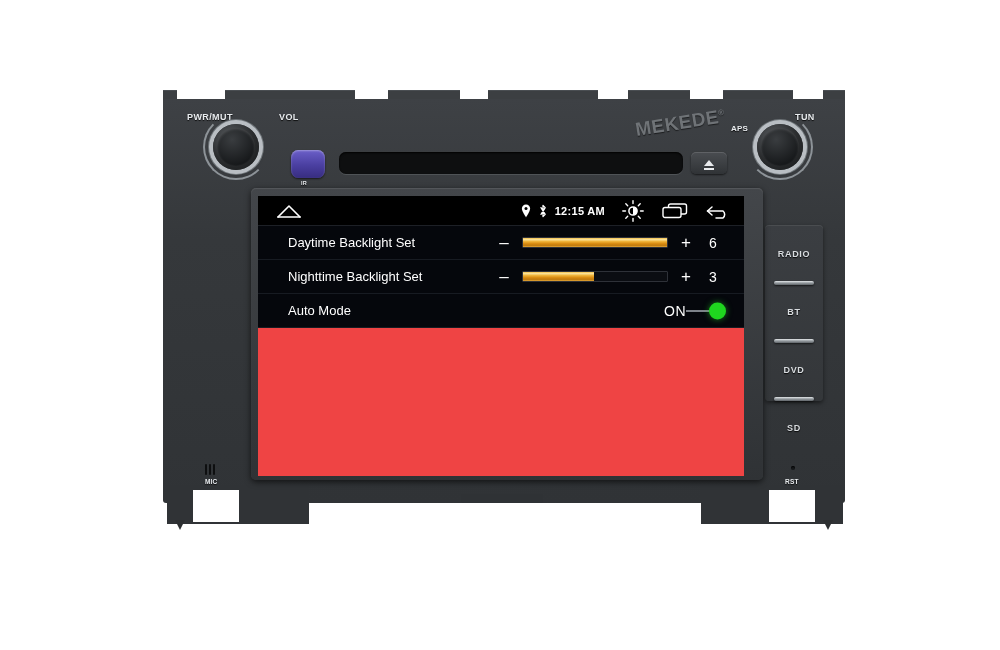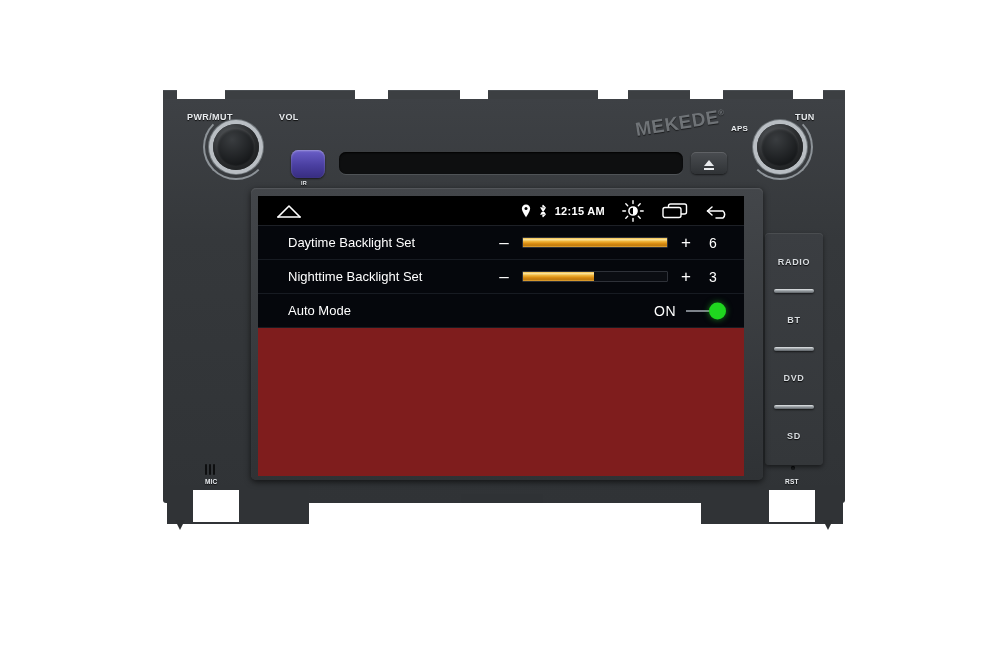--- a/index.html
+++ b/index.html
@@ -186,21 +186,21 @@
   .screen-bezel {
     position: absolute;
     background: linear-gradient(180deg, #43464a 0%, #2f3235 100%);
     border-radius: 5px;
     box-shadow: inset 0 1px 1px rgba(255,255,255,.1), 0 2px 6px rgba(0,0,0,.65);
   }
   #screen {
     position: absolute;
     left: 258px; top: 196px;
     width: 486px; height: 280px;
-    background: #7f1d1d;
+    background: #ef4444;
     overflow: hidden;
   }
 
   
   .statusbar {
     position: relative;
     height: 30px;
     background: #000000;
     display: flex; align-items: center;
     padding: 0 12px 0 18px;
@@ -254,21 +254,20 @@
       #f3c04a 0%, #fbe39a 18%, #f0b43a 38%,
       #d98c12 62%, #c07a0c 82%, #e2a63a 100%);
   }
   .row-value {
     width: 30px; text-align: center;
     color: #ffffff; font-size: 14px;
   }
 
   .toggle-on {
     color: #ffffff; font-size: 14px; letter-spacing: .5px;
-    margin-right: 10px;
   }
   .toggle {
     position: relative; width: 42px; height: 18px;
     display: flex; align-items: center;
     cursor: pointer;
   }
   .toggle-track {
     position: absolute; left: 0; top: 50%; transform: translateY(-50%);
     width: 24px; height: 2px; background: #7d838a;
   }
@@ -338,21 +337,21 @@
   <div class="knob-arc right" style="left:584px;top:24px;width:66px;height:66px;"></div>
 
 
   <div class="mic-grille" style="left:42px;top:374px;">
     <div class="mic-slot"></div>
       <div class="mic-slot"></div>
       <div class="mic-slot"></div>
   </div>
   <div class="panel-label tiny" style="left:42px;top:388px;font-size:6.5px;">MIC</div>
 
-  <div class="side-col" style="left:602px;top:135px;height:232px;margin-top:8px;">
+  <div class="side-col" style="left:602px;top:135px;height:176px;">
     <div class="side-btn">
       <span>RADIO</span>
       <div class="btn-sep"></div>
     </div>
     <div class="side-btn">
       <span>BT</span>
       <div class="btn-sep"></div>
     </div>
     <div class="side-btn">
       <span>DVD</span>

